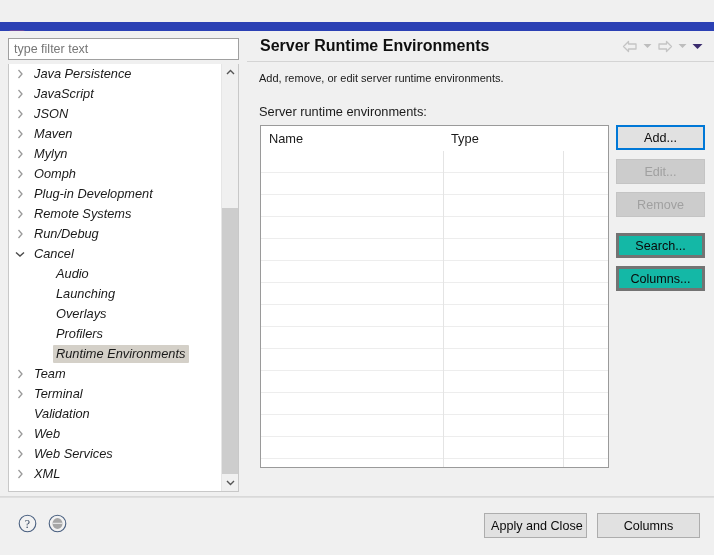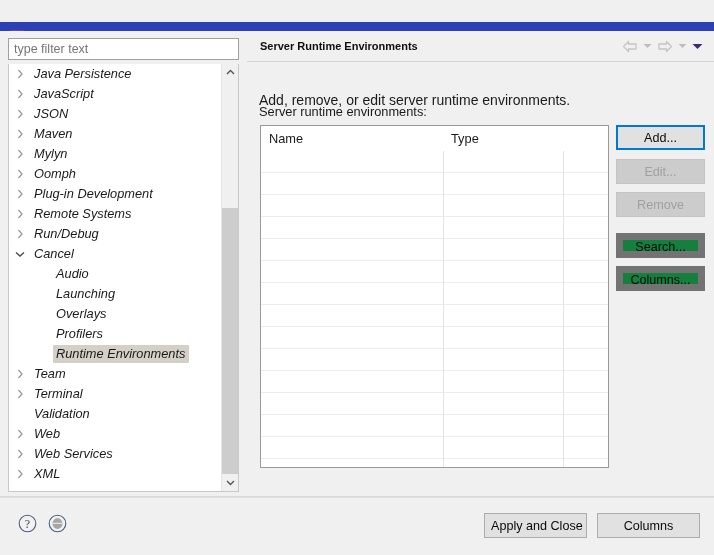--- a/index.html
+++ b/index.html
@@ -169,21 +169,21 @@
     position: absolute;
     left: 0; top: 0;
     width: 467px; height: 31px;
     border-bottom: 1px solid #d4d4d4;
     display: flex;
     align-items: center;
     box-sizing: border-box;
   }
   .page-title {
     margin-left: 13px;
-    font-size: 11px;
+    font-size: 16px;
     font-weight: bold;
     color: #0f0f0f;
     white-space: nowrap;
     text-align: right;
   }
   .nav-icons {
     margin-left: auto;
     display: flex;
     align-items: center;
     padding-right: 10px;
@@ -194,24 +194,23 @@
     display: flex; align-items: center; justify-content: center;
   }
   .nav-caret {
     width: 14px; height: 20px;
     display: flex; align-items: center; justify-content: center;
   }
 
   .desc {
     position: absolute;
     left: 12px; top: 41px;
-    font-size: 14px;
+    font-size: 11px;
     color: #1a1a1a;
     white-space: nowrap;
-    margin-top: 20px;
   }
   .list-label {
     position: absolute;
     left: 12px; top: 73px;
     font-size: 12.8px;
     color: #1a1a1a;
     white-space: nowrap;
   }
 
   
@@ -263,22 +262,22 @@
     border-bottom: 1px solid #ededed;
     box-sizing: border-box;
   }
 
   
   .btn {
     position: absolute;
     font-family: "Liberation Sans", sans-serif;
     font-size: 12.6px;
     color: #0a0a0a;
-    background: #15803d;
-    border: 7px solid #737373;
+    background: #14b8a6;
+    border: 3px solid #737373;
     box-sizing: border-box;
     text-align: center;
     white-space: nowrap;
     padding: 0;
   }
   .btn.primary {
     border: 2px solid #0078d7;
     background: #e1e1e1;
   }
   .btn.disabled {

